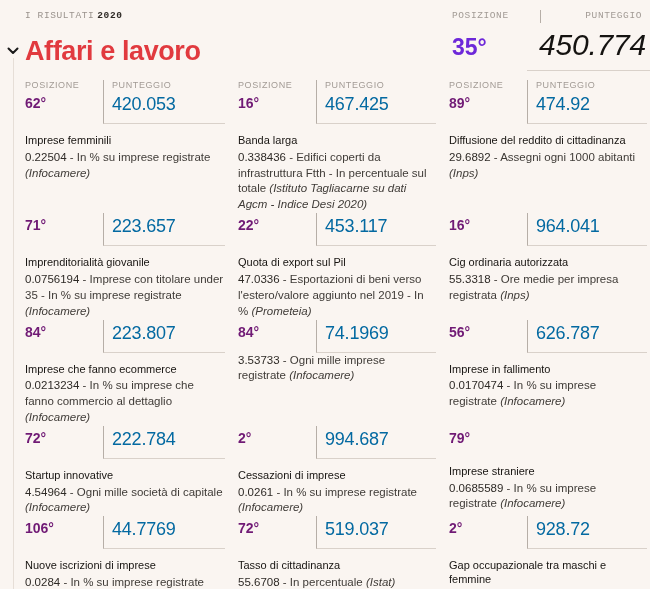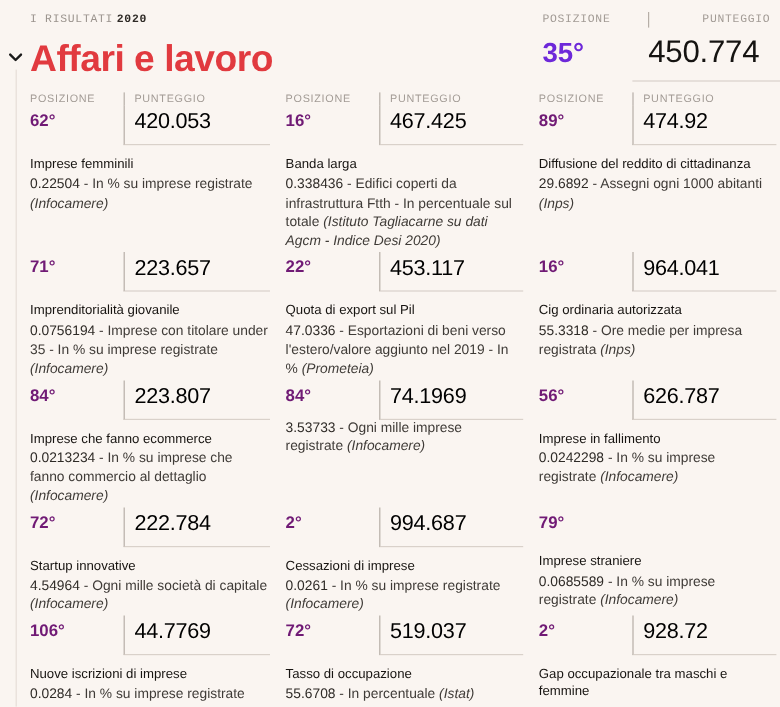--- a/index.html
+++ b/index.html
@@ -19,44 +19,44 @@
   .eyebrow-row { display:flex; justify-content:space-between; align-items:baseline;font-family:Liberation Mono, monospace; }
   .eyebrow { font-size:9.5px; letter-spacing:0.6px; text-transform:uppercase; }
   .eyebrow .lbl { color:#9a938d; }
   .eyebrow .yr { color:#2e2a26; font-weight:bold; margin-left:3px; }
   .head-right { width:198px; display:flex; font-size:9.5px; letter-spacing:0.6px; color:#a29b95; }
   .h-pos-lbl { flex:0 0 88px; }
   .h-score-lbl { flex:1; text-align:right; border-left:1px solid #b6aea7; padding:0 8px 2px 8px; }
   .title-row { display:flex; justify-content:space-between; align-items:baseline; margin-top:5px; }
   .title-left { display:flex; align-items:center; gap:6px; margin-left:-18px; }
   .chev { width:12px; height:8px; display:block; }
-  h1.sec-title { font-size:31px; font-weight:800; color:#e13a3f; margin:0; letter-spacing:-0.4px; line-height:1; }
+  h1.sec-title { font-size:27px; font-weight:800; color:#e13a3f; margin:0; letter-spacing:-0.4px; line-height:1; }
   .head-right-b { width:198px; display:flex; align-items:baseline; }
   .h-rank { flex:0 0 75px; font-size:23px; font-weight:700; color:#6d28d9; }
-  .h-val { flex:1; text-align:center; font-size:26px; color:#151311; border-bottom:1px solid #d9d1ca; padding:0 4px 8px 0; letter-spacing:-0.2px; }
+  .h-val { flex:1; text-align:right; font-size:30px; color:#151311; border-bottom:1px solid #d9d1ca; padding:0 4px 8px 0; letter-spacing:-0.2px;font-style:italic; }
 
   main {
     display:grid;
     grid-template-columns:200px 198px 198px;
     column-gap:13px;
     padding:9px 0 0 25px;
   }
   .cell { }
   .r1 { min-height:132px; }
   .r2 { min-height:98px; }
   .r3 { min-height:88px; }
   .r4 { min-height:88px; }
 
   .mini-head { display:flex; font-size:9px; letter-spacing:0.6px; color:#a29b95; text-transform:uppercase; }
   .mini-pos { flex:0 0 78px; padding-bottom:1px; }
   .mini-score { flex:1; border-left:1px solid #b6aea7; padding-left:8px; padding-bottom:1px; }
 
   .rank-row { display:flex; align-items:stretch; }
   .rank { flex:0 0 78px; font-size:14px; font-weight:700; color:#701a75; padding:4px 0 9px; }
-  .score { flex:1; font-size:18px; font-weight:400; color:#000000; border-left:1px solid #b6aea7;
+  .score { flex:1; font-size:18px; font-weight:400; color:#0369a1; border-left:1px solid #b6aea7;
            border-bottom:1px solid #d9d1ca; padding:3px 0 8px 8px; letter-spacing:-0.2px; }
 
   .name { font-size:11px; font-weight:400; color:#171411; margin:10px 0 2px; line-height:1.25; }
   .desc { font-size:11.5px; line-height:1.38; color:#3f3b37; margin:0; }
   .desc .val { color:#2e2a26; }
   .src { font-style:italic; }
 </style>
 </head>
 <body>
 
@@ -203,21 +203,21 @@
     </p>
   </div>
 
   <div class="cell r3">
     <div class="rank-row">
       <span class="rank">56°</span>
       <span class="score">626.787</span>
     </div>
     <h3 class="name">Imprese in fallimento</h3>
     <p class="desc">
-      <span class="val">0.0242298</span>
+      <span class="val">0.0170474</span>
       <span>- In % su imprese registrate</span>
       <i class="src">(Infocamere)</i>
     </p>
   </div>
 
   <div class="cell r4">
     <div class="rank-row">
       <span class="rank">72°</span>
       <span class="score">222.784</span>
     </div>
@@ -265,21 +265,21 @@
       <span>- In % su imprese registrate</span>
       
     </p>
   </div>
 
   <div class="cell r5">
     <div class="rank-row">
       <span class="rank">72°</span>
       <span class="score">519.037</span>
     </div>
-    <h3 class="name">Tasso di occupazione</h3>
+    <h3 class="name">Tasso di cittadinanza</h3>
     <p class="desc">
       <span class="val">55.6708</span>
       <span>- In percentuale</span>
       <i class="src">(Istat)</i>
     </p>
   </div>
 
   <div class="cell r5">
     <div class="rank-row">
       <span class="rank">2°</span>

